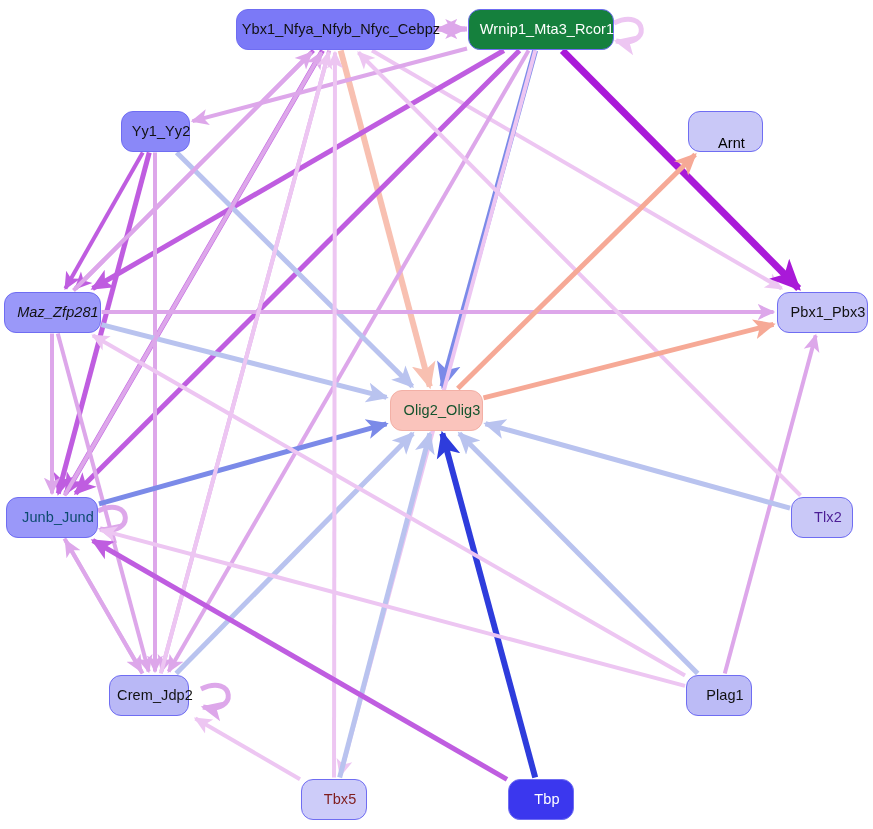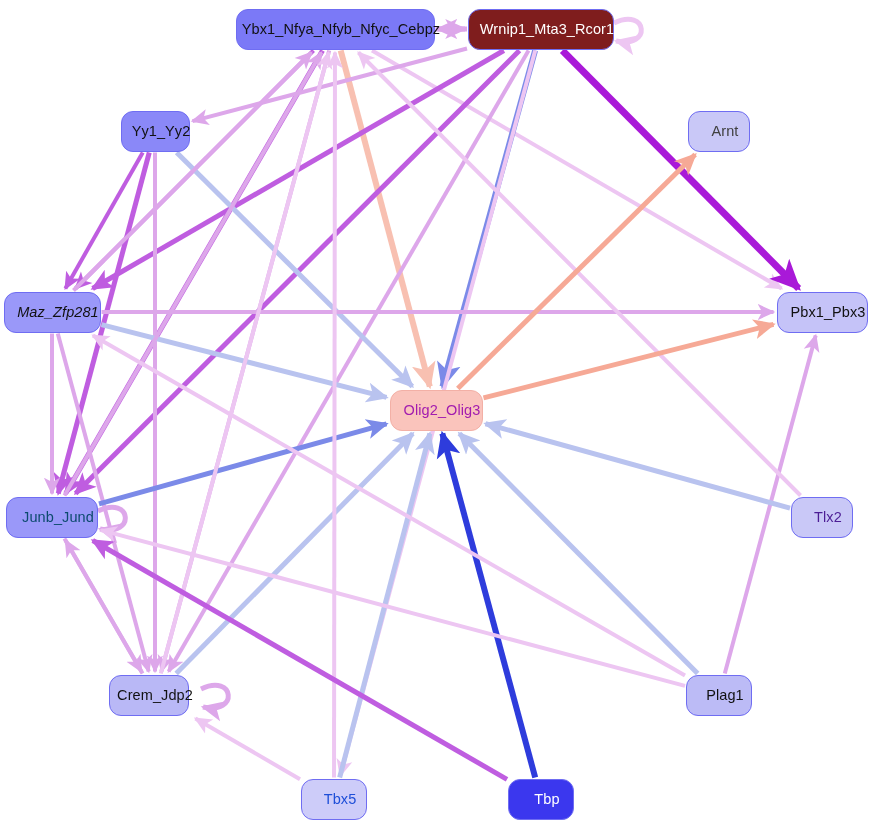--- a/index.html
+++ b/index.html
@@ -90,50 +90,50 @@
         <line x1="790" y1="508.1295336787565" x2="485.5" y2="423.7215025906736" stroke="#b9c3ef" stroke-width="5" fill="none" stroke-linecap="butt" marker-end="url(#ar-b9c3ef)"></line>
         <line x1="800.5440573770492" y1="495.5" x2="358.4518442622951" y2="52.5" stroke="#edc6f2" stroke-width="4" fill="none" stroke-linecap="butt" marker-end="url(#ar-edc6f2)"></line>
         <line x1="483.5" y1="397.940414507772" x2="773.5" y2="324.3134715025907" stroke="#f6a996" stroke-width="5" fill="none" stroke-linecap="butt" marker-end="url(#ar-f6a996)"></line>
         <line x1="457.80824372759855" y1="388.5" x2="695.163082437276" y2="154.5" stroke="#f6a996" stroke-width="5" fill="none" stroke-linecap="butt" marker-end="url(#ar-f6a996)"></line>
       </g>
   </svg>
   <div id="node-layer">
       <div class="node" style="left: 235.5px; top: 8.5px; width: 199px; height: 41px; background: rgb(123, 121, 247); color: rgb(17, 17, 17); border: 1.5px solid rgb(111, 109, 242);">
         <span class="node-label">Ybx1_Nfya_Nfyb_Nfyc_Cebpz</span>
       </div>
-      <div class="node" style="left: 468px; top: 8.5px; width: 146px; height: 41px; background: #7f1d1d; color: rgb(255, 255, 255); border: 1.5px solid rgb(111, 109, 242);">
+      <div class="node" style="left: 468px; top: 8.5px; width: 146px; height: 41px; background: #15803d; color: rgb(255, 255, 255); border: 1.5px solid rgb(111, 109, 242);">
         <span class="node-label">Wrnip1_Mta3_Rcor1</span>
       </div>
       <div class="node" style="left: 120.5px; top: 110.5px; width: 69px; height: 41px; background: rgb(138, 136, 248); color: rgb(17, 17, 17); border: 1.5px solid rgb(111, 109, 242);">
         <span class="node-label">Yy1_Yy2</span>
       </div>
-      <div class="node" style="left: 688px; top: 110.5px; width: 62px; height: 41px; background: rgb(201, 200, 247); color: #404040; border: 1.5px solid rgb(111, 109, 242);">
+      <div class="node" style="left: 688px; top: 110.5px; width: 75px; height: 41px; background: rgb(201, 200, 247); color: #000000; border: 1.5px solid rgb(111, 109, 242); align-items: flex-end;">
         <span class="node-label">Arnt</span>
       </div>
       <div class="node" style="left: 3.5px; top: 291.5px; width: 97px; height: 41px; background: rgb(154, 152, 249); color: rgb(17, 17, 17); border: 1.5px solid rgb(111, 109, 242); font-style: italic;">
         <span class="node-label">Maz_Zfp281</span>
       </div>
       <div class="node" style="left: 776.5px; top: 291.5px; width: 91px; height: 41px; background: rgb(197, 195, 248); color: rgb(17, 17, 17); border: 1.5px solid rgb(111, 109, 242);">
         <span class="node-label">Pbx1_Pbx3</span>
       </div>
-      <div class="node" style="left: 389.5px; top: 389.5px; width: 93px; height: 41px; background: rgb(250, 196, 188); color: #a21caf; border: 1.5px solid rgb(243, 176, 166);">
+      <div class="node" style="left: 389.5px; top: 389.5px; width: 93px; height: 41px; background: rgb(250, 196, 188); color: #14532d; border: 1.5px solid rgb(243, 176, 166);">
         <span class="node-label">Olig2_Olig3</span>
       </div>
       <div class="node" style="left: 6px; top: 496.5px; width: 92px; height: 41px; background: rgb(154, 152, 249); color: #0c4a6e; border: 1.5px solid rgb(111, 109, 242);">
         <span class="node-label">Junb_Jund</span>
       </div>
       <div class="node" style="left: 791px; top: 496.5px; width: 62px; height: 41px; background: rgb(201, 200, 247); color: #4c1d95; border: 1.5px solid rgb(111, 109, 242);">
         <span class="node-label">Tlx2</span>
       </div>
       <div class="node" style="left: 109px; top: 674.5px; width: 80px; height: 41px; background: rgb(185, 184, 246); color: rgb(17, 17, 17); border: 1.5px solid rgb(111, 109, 242);">
         <span class="node-label">Crem_Jdp2</span>
       </div>
       <div class="node" style="left: 686px; top: 674.5px; width: 66px; height: 41px; background: rgb(188, 187, 246); color: rgb(17, 17, 17); border: 1.5px solid rgb(111, 109, 242);">
         <span class="node-label">Plag1</span>
       </div>
-      <div class="node" style="left: 301px; top: 778.5px; width: 66px; height: 41px; background: rgb(205, 204, 249); color: #1d4ed8; border: 1.5px solid rgb(111, 109, 242);">
+      <div class="node" style="left: 301px; top: 778.5px; width: 66px; height: 41px; background: rgb(205, 204, 249); color: #7f1d1d; border: 1.5px solid rgb(111, 109, 242);">
         <span class="node-label">Tbx5</span>
       </div>
       <div class="node" style="left: 508px; top: 778.5px; width: 66px; height: 41px; background: rgb(59, 55, 238); color: rgb(255, 255, 255); border: 1.5px solid rgb(111, 109, 242); text-align: center;">
         <span class="node-label">Tbp</span>
       </div>
     </div>
 </div>
 
 </body></html>

